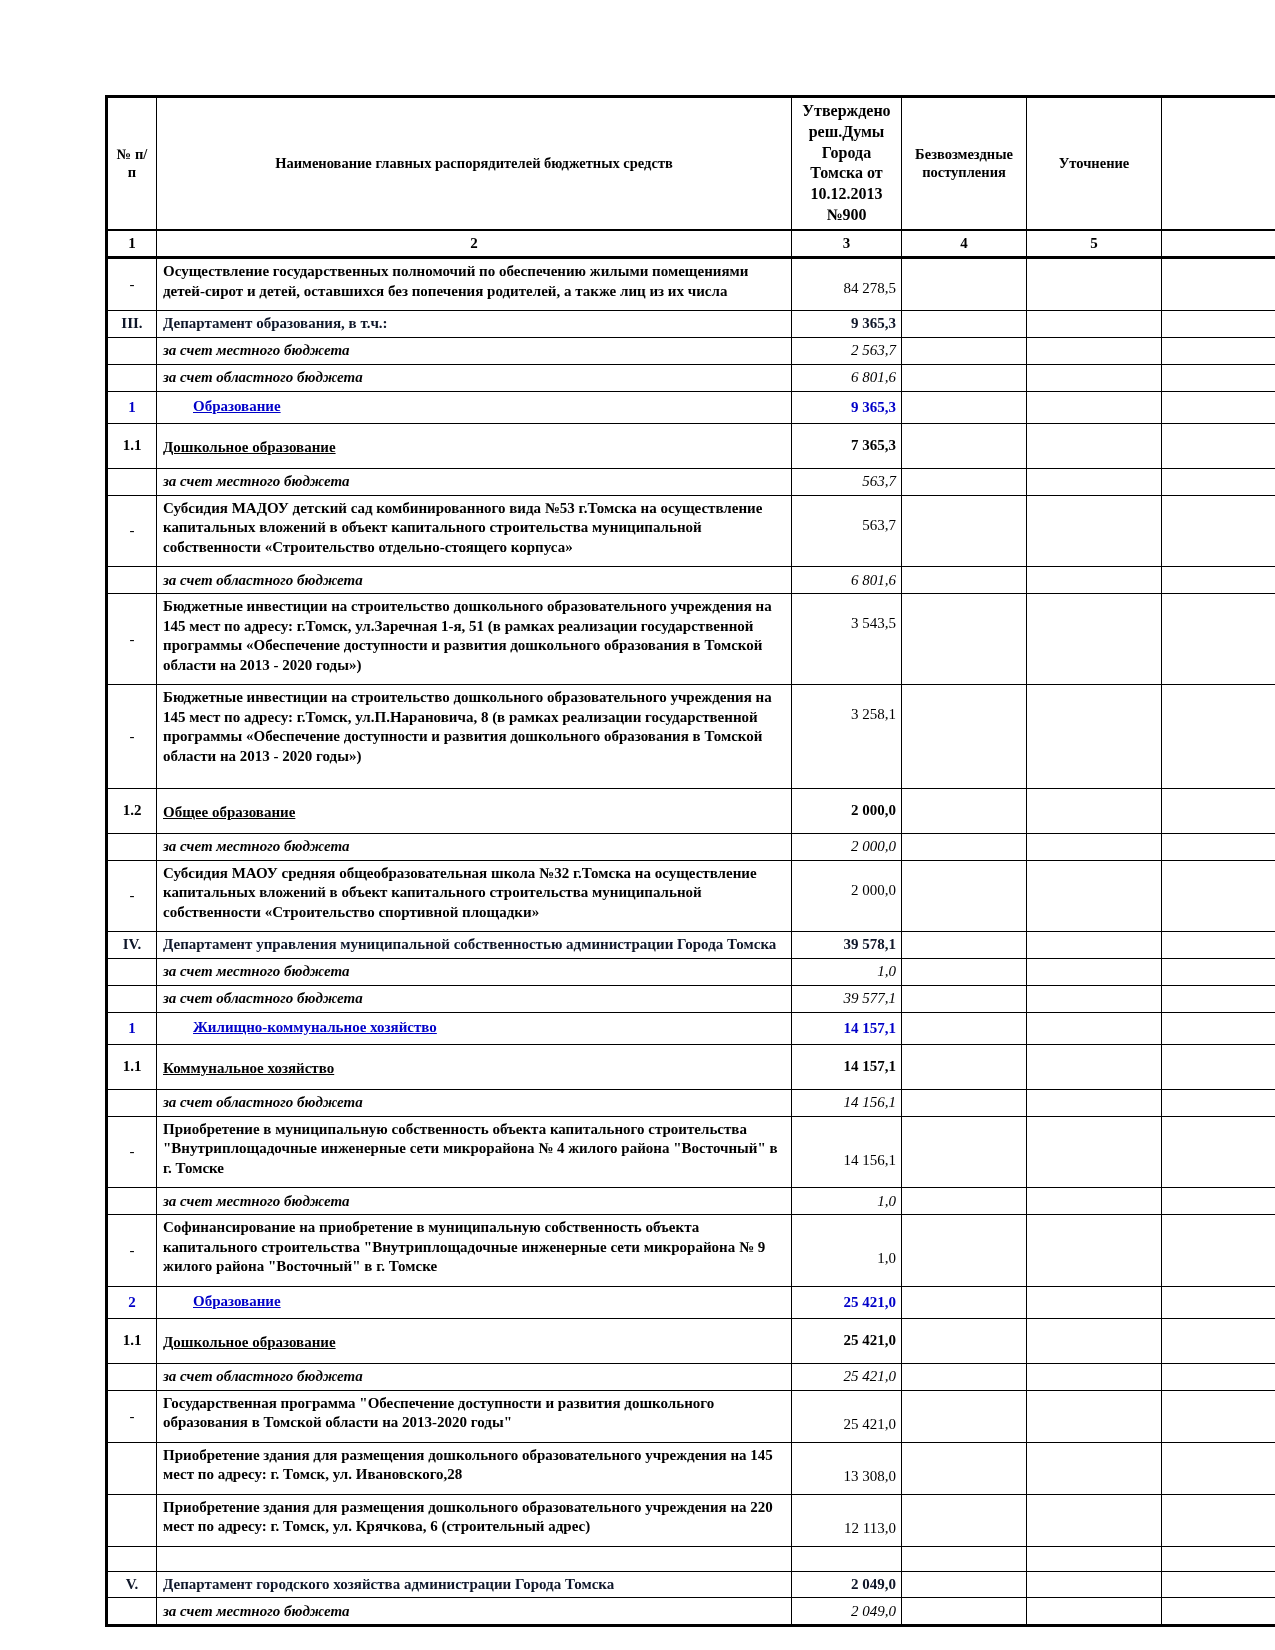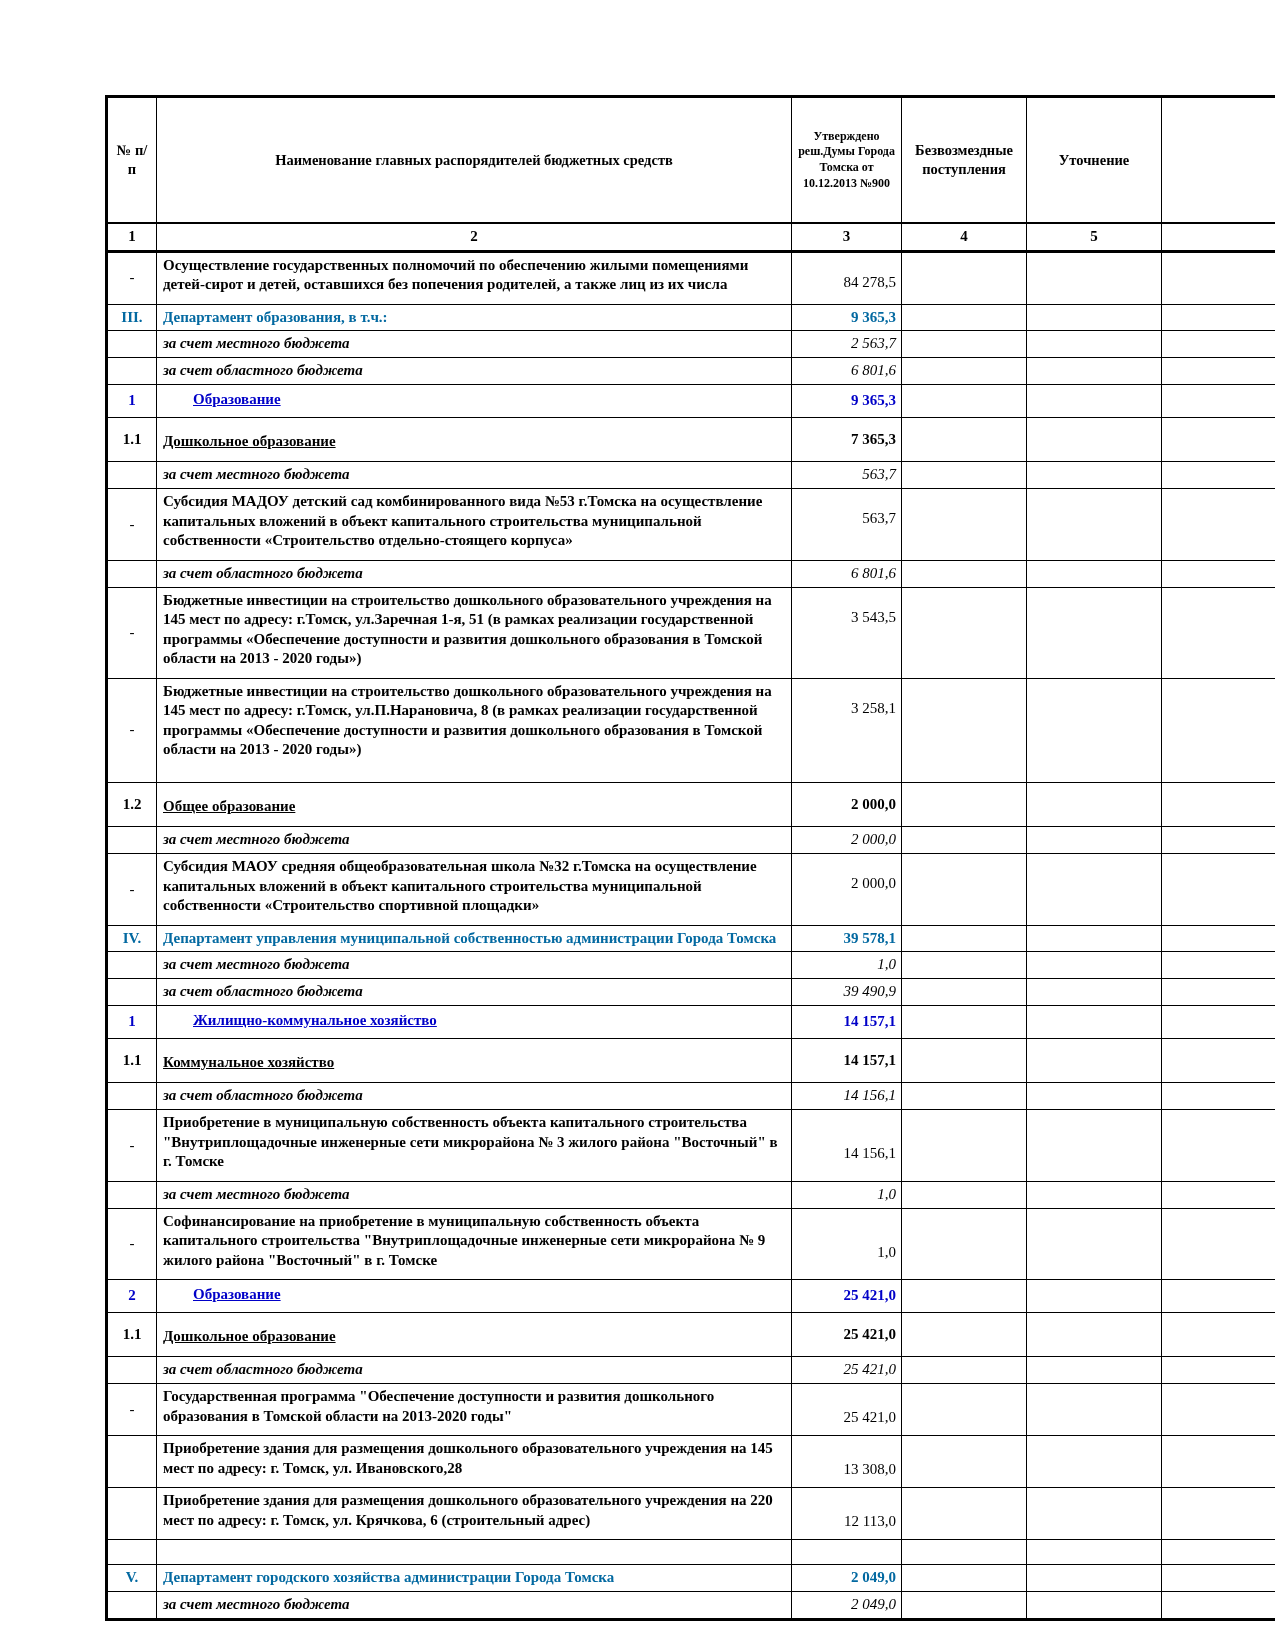--- a/index.html
+++ b/index.html
@@ -40,21 +40,21 @@
 
   
   tr.head-row th {
     font-weight: bold;
     text-align: center;
     vertical-align: middle;
     height: 118px;
     font-size: 14.5px;
     border-bottom: 2px solid #000;
   }
-  tr.head-row th.c-val { font-size: 12px; }
+  tr.head-row th.c-val { font-size: 16px; }
   tr.index-row th {
     font-weight: bold;
     text-align: center;
     vertical-align: middle;
     height: 18px;
     border-bottom: 3px solid #000;
     font-size: 15px;
   }
 
   
@@ -72,21 +72,21 @@
     vertical-align: top;
     padding-right: 5px;
   }
   td.c-4, td.c-5, td.c-6 { vertical-align: top; }
 
   
   tr.row-detail td.c-name { padding-bottom: 9px; }
   tr.row-detail td.c-val  { padding-top: 20px; }
 
   tr.row-red td {
-    color: #0369a1;
+    color: #0f172a;
     font-weight: bold;
     vertical-align: middle;
   }
   tr.row-blue td {
     color: #0000c8;
     font-weight: bold;
     vertical-align: middle;
   }
   tr.row-blue td.c-name { text-decoration: underline; padding-top: 5px; padding-bottom: 7px; padding-left: 36px; }
   tr.row-boldsub td {
@@ -262,21 +262,21 @@
           <td class="c-num"></td>
           <td class="c-name">за счет местного бюджета</td>
           <td class="c-val">1,0</td>
           <td class="c-4"></td>
           <td class="c-5"></td>
           <td class="c-6"></td>
         </tr>
         <tr class="row-italic">
           <td class="c-num"></td>
           <td class="c-name">за счет областного бюджета</td>
-          <td class="c-val">39 490,9</td>
+          <td class="c-val">39 577,1</td>
           <td class="c-4"></td>
           <td class="c-5"></td>
           <td class="c-6"></td>
         </tr>
         <tr class="row-blue">
           <td class="c-num">1</td>
           <td class="c-name">Жилищно-коммунальное хозяйство</td>
           <td class="c-val">14 157,1</td>
           <td class="c-4"></td>
           <td class="c-5"></td>
@@ -293,21 +293,21 @@
         <tr class="row-italic">
           <td class="c-num"></td>
           <td class="c-name">за счет областного бюджета</td>
           <td class="c-val">14 156,1</td>
           <td class="c-4"></td>
           <td class="c-5"></td>
           <td class="c-6"></td>
         </tr>
         <tr class="row-detail vmid">
           <td class="c-num">-</td>
-          <td class="c-name">Приобретение в муниципальную собственность объекта капитального строительства "Внутриплощадочные инженерные сети микрорайона № 3 жилого района "Восточный" в г. Томске</td>
+          <td class="c-name">Приобретение в муниципальную собственность объекта капитального строительства "Внутриплощадочные инженерные сети микрорайона № 4 жилого района "Восточный" в г. Томске</td>
           <td class="c-val">14 156,1</td>
           <td class="c-4"></td>
           <td class="c-5"></td>
           <td class="c-6"></td>
         </tr>
         <tr class="row-italic">
           <td class="c-num"></td>
           <td class="c-name">за счет местного бюджета</td>
           <td class="c-val">1,0</td>
           <td class="c-4"></td>

